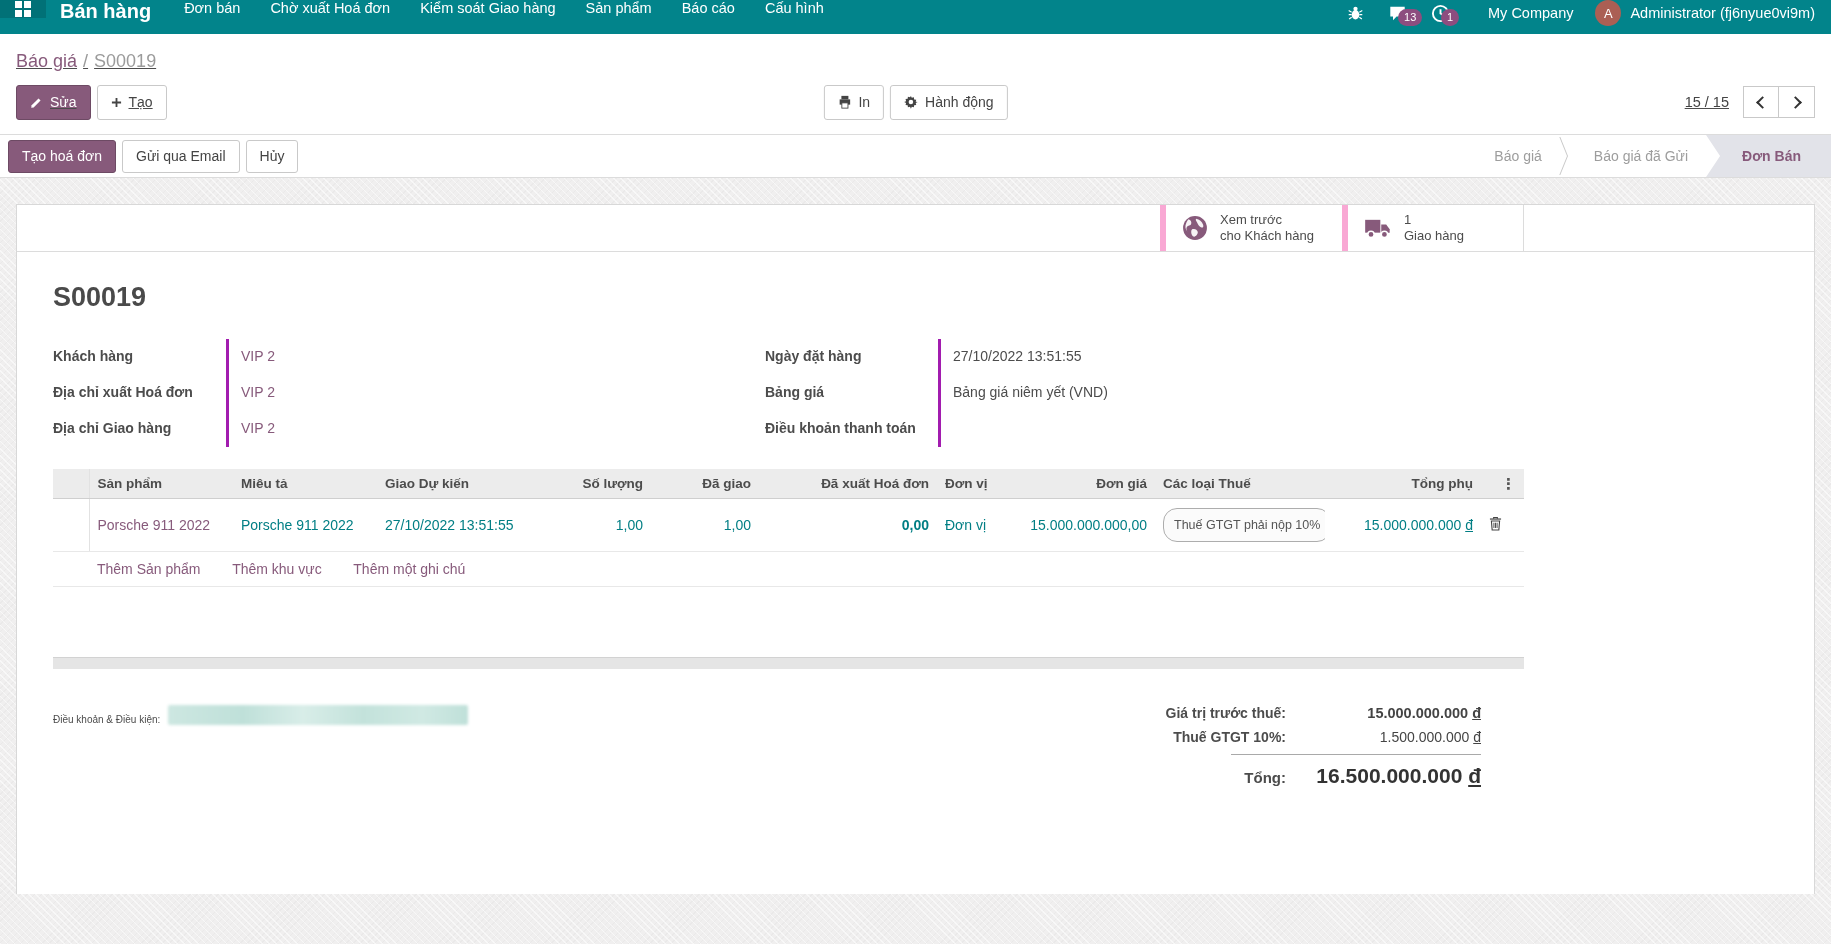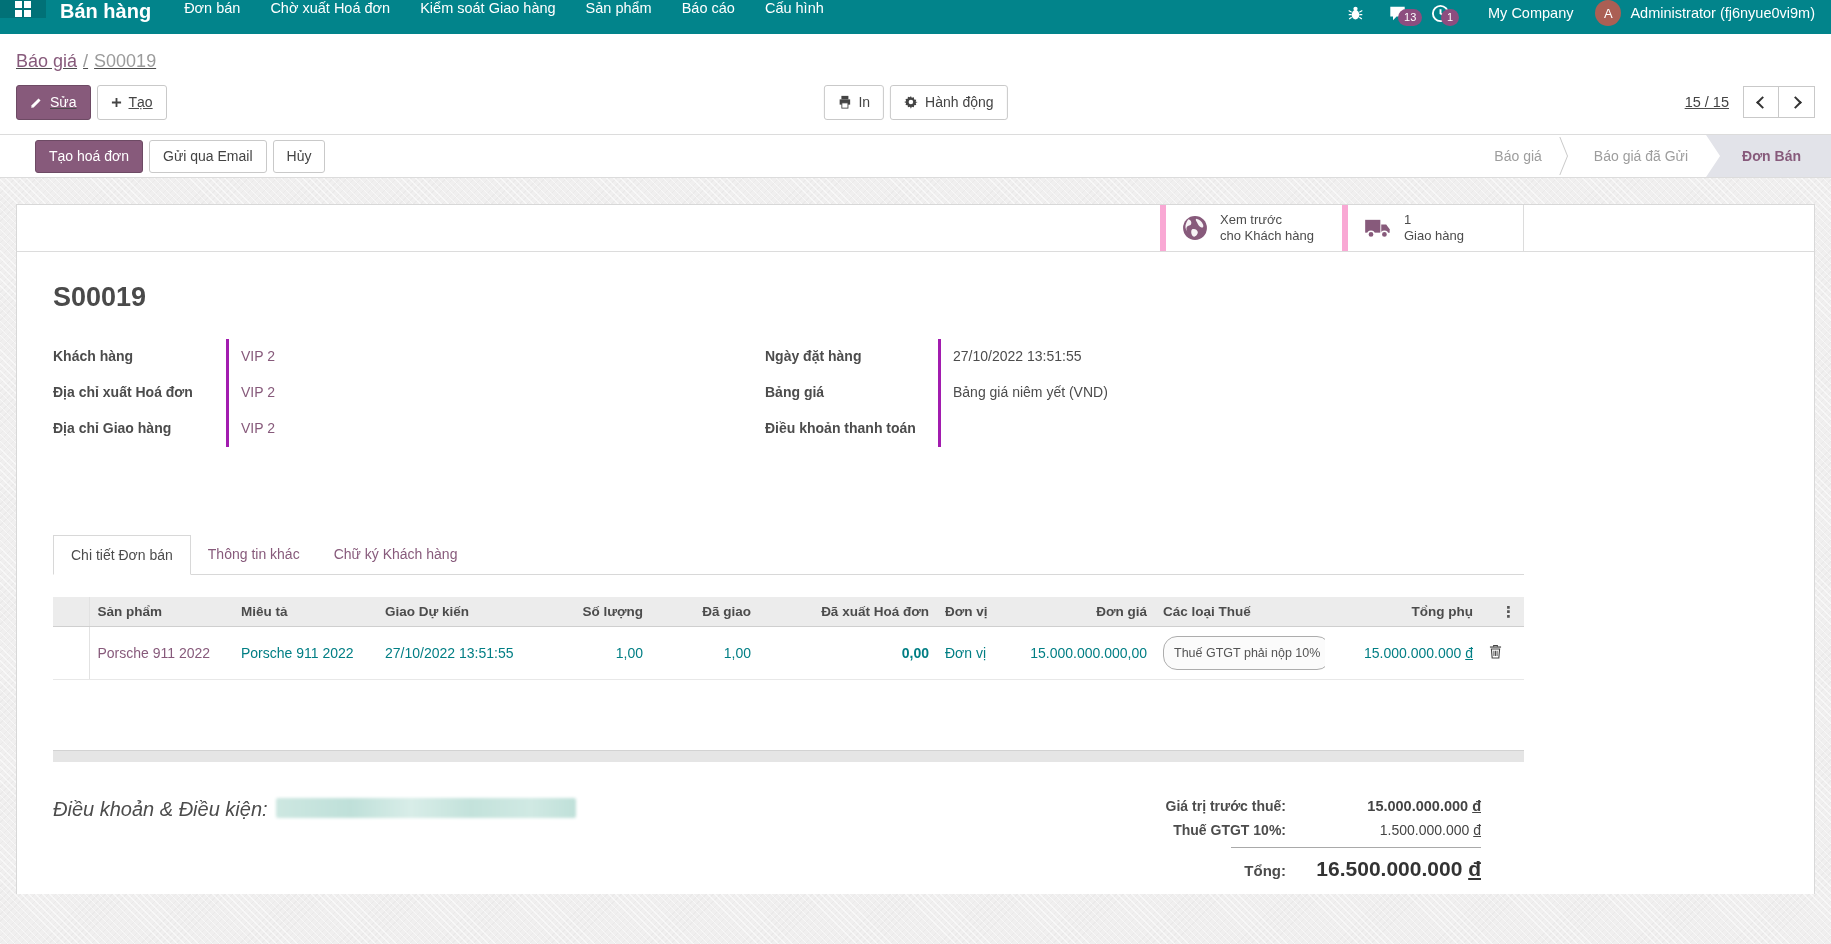--- a/index.html
+++ b/index.html
@@ -35,21 +35,21 @@
   .pager-value { font-size:14.5px; color:#444; cursor:pointer; }
   .pager-btns { display:flex; }
   .pager-btn { width:36px; height:32px; border:1px solid #c9c9c9; background:#fff; display:flex; align-items:center; justify-content:center; cursor:pointer; }
   .pager-btn + .pager-btn { border-left:none; }
   .chev { width:9px; height:9px; border-left:2px solid #333; border-bottom:2px solid #333; display:inline-block; }
   .chev.left { transform:rotate(45deg); margin-left:3px; }
   .chev.right { transform:rotate(-135deg); margin-right:3px; }
 
   
   .statusbar { height:44px; border-top:1px solid #dcdcdc; border-bottom:1px solid #dcdcdc; background:#fff; display:flex; align-items:center; }
-  .sb-buttons { display:flex; gap:6px; padding-left:24px;margin-left:11px; }
+  .sb-buttons { display:flex; gap:6px; padding-left:8px; }
   .sb-btn { height:33px; font-size:14px; }
   .sb-steps { margin-left:auto; display:flex; align-items:stretch; height:42px; }
   .step { display:flex; align-items:center; font-size:14px; color:#9d9d9d; padding:0 18px; cursor:pointer; }
   .step-sep { position:relative; width:16px; }
   .step-sep::before, .step-sep::after { content:''; position:absolute; left:7px; width:0; height:19px; border-right:1px solid #c9c9c9; }
   .step-sep::before { top:2px; transform:skewX(22deg); transform-origin:bottom; }
   .step-sep::after { top:21px; transform:skewX(-22deg); transform-origin:top; }
   .step.active { background:#e2e3e9; color:#875a7b; font-weight:bold; padding:0 30px 0 36px; clip-path:polygon(0 0,100% 0,100% 100%,0 100%,14px 50%); }
 
   
@@ -97,21 +97,21 @@
   .tagpill { display:inline-block; border:1px solid #adadad; border-radius:14px; padding:9px 10px; font-size:12.5px; color:#555; background:#fbfbfb; }
   .cur { text-decoration:underline; }
   .opt-toggle { float:right; color:#555; font-size:15px; cursor:pointer; line-height:17px; }
   .trash-btn { cursor:pointer; display:inline-flex; }
   .addline td { border-bottom:1px solid #e8e8e8; }
   .addline a { color:#875a7b; font-size:14px; margin-right:28px; cursor:pointer; text-decoration:none; }
   .table-end-band { width:1471px; height:12px; background:#e5e5e5; border-top:1px solid #d2d2d2; margin-top:70px; }
 
   
   .sheet-footer { margin-top:32px; display:flex; align-items:flex-start; }
-  .terms { display:flex; align-items:flex-start; gap:8px; font-size:20px; color:#4c4c4c; padding-top:4px;font-style:italic; }
+  .terms { display:flex; align-items:flex-end; gap:8px; font-size:10px; color:#4c4c4c; padding-top:4px; }
   .redacted { width:300px; height:20px; border-radius:2px; filter:blur(1.6px);
     background:linear-gradient(90deg,#cde7e1,#bfe0d9 25%,#d8ede8 45%,#c3e2db 65%,#d0e9e3 85%,#bfe0d9); }
   .totals { margin-left:auto; margin-right:43px; width:360px; }
   .trow { display:grid; grid-template-columns:1fr 175px; align-items:baseline; padding:4px 0; }
   .tlabel { text-align:right; font-size:14px; font-weight:bold; color:#4c4c4c; padding-right:20px; }
   .tval { text-align:right; font-size:14px; color:#444; }
   .tval.bold { font-size:14.5px; }
   .totals hr { border:none; border-top:1px solid #a9a9a9; width:250px; margin:5px 0 5px auto; }
   .trow.grand .tlabel { font-size:15px; }
   .trow.grand .tval { font-size:21px; font-weight:bold; color:#333; }
@@ -283,25 +283,20 @@
           <div class="fgroup right">
             <div class="flabel">Ngày đặt hàng</div>
             <div class="fvalue">27/10/2022 13:51:55</div>
             <div class="flabel">Bảng giá</div>
             <div class="fvalue">Bảng giá niêm yết (VND)</div>
             <div class="flabel">Điều khoản thanh toán</div>
             <div class="fvalue"></div>
           </div>
         </div>
 
-        <div class="notebook">
-          <div class="tab active">Chi tiết Đơn bán</div>
-          <div class="tab">Thông tin khác</div>
-          <div class="tab">Chữ ký Khách hàng</div>
-        </div>
 
         <table class="olist">
           <colgroup>
             <col class="c-handle">
               <col class="c-product">
               <col class="c-desc">
               <col class="c-date">
             <col class="c-qty">
               <col class="c-deliv">
               <col class="c-sp">
@@ -349,20 +344,28 @@
                 <span class="trash-btn">
                   <svg width="13" height="15" viewBox="0 0 14 16">
                     <path d="M1 3.2h12" stroke="#444" stroke-width="1.3"></path>
                     <path d="M5 3V1.5h4V3" fill="none" stroke="#444" stroke-width="1.2"></path>
                     <path d="M2.6 5.3h8.8L10.6 15H3.4z" fill="none" stroke="#444" stroke-width="1.2"></path>
                     <path d="M5.3 7.2v5.6M7 7.2v5.6M8.7 7.2v5.6" stroke="#444" stroke-width="1"></path>
                   </svg>
                 </span>
               </td>
             </tr>
+            <tr class="addline">
+              <td></td>
+              <td colspan="12">
+                <a>Thêm Sản phẩm</a>
+                <a>Thêm khu vực</a>
+                <a>Thêm một ghi chú</a>
+              </td>
+            </tr>
           </tbody>
         </table>
 
         <div class="table-end-band"></div>
 
         <div class="sheet-footer">
           <div class="terms">
             <span>Điều khoản &amp; Điều kiện:</span>
             <span class="redacted"></span>
           </div>

